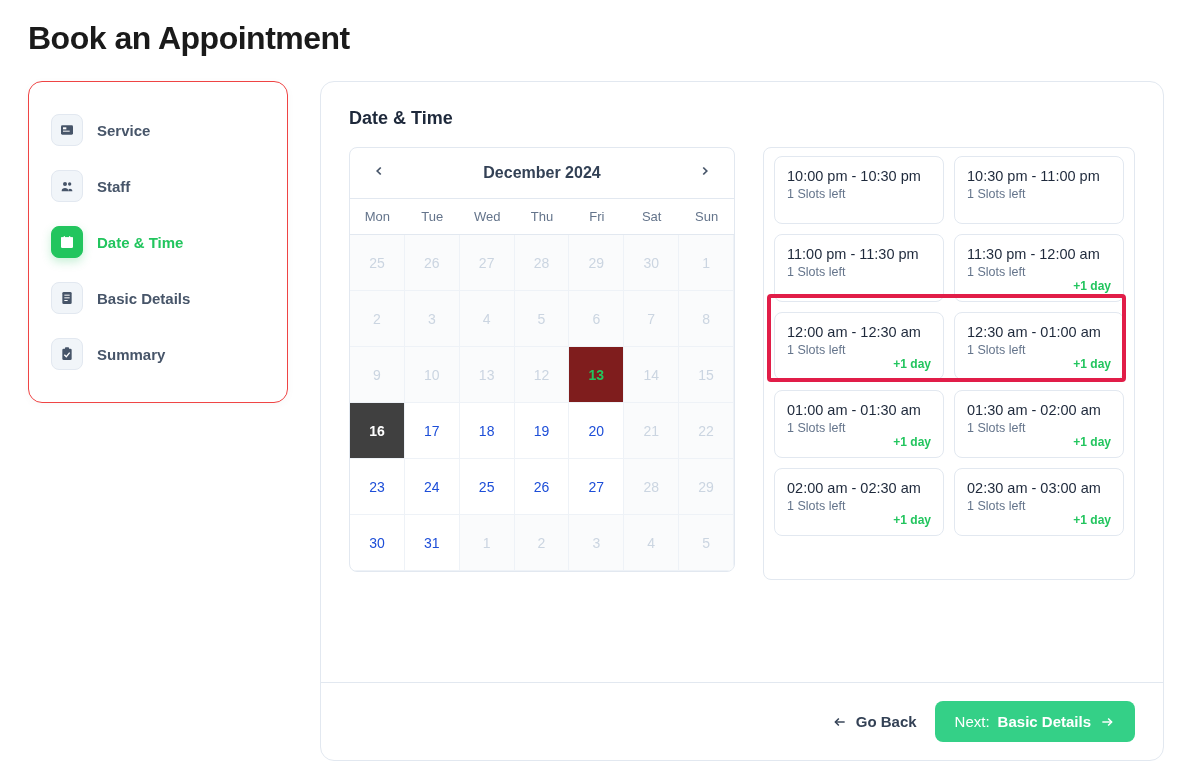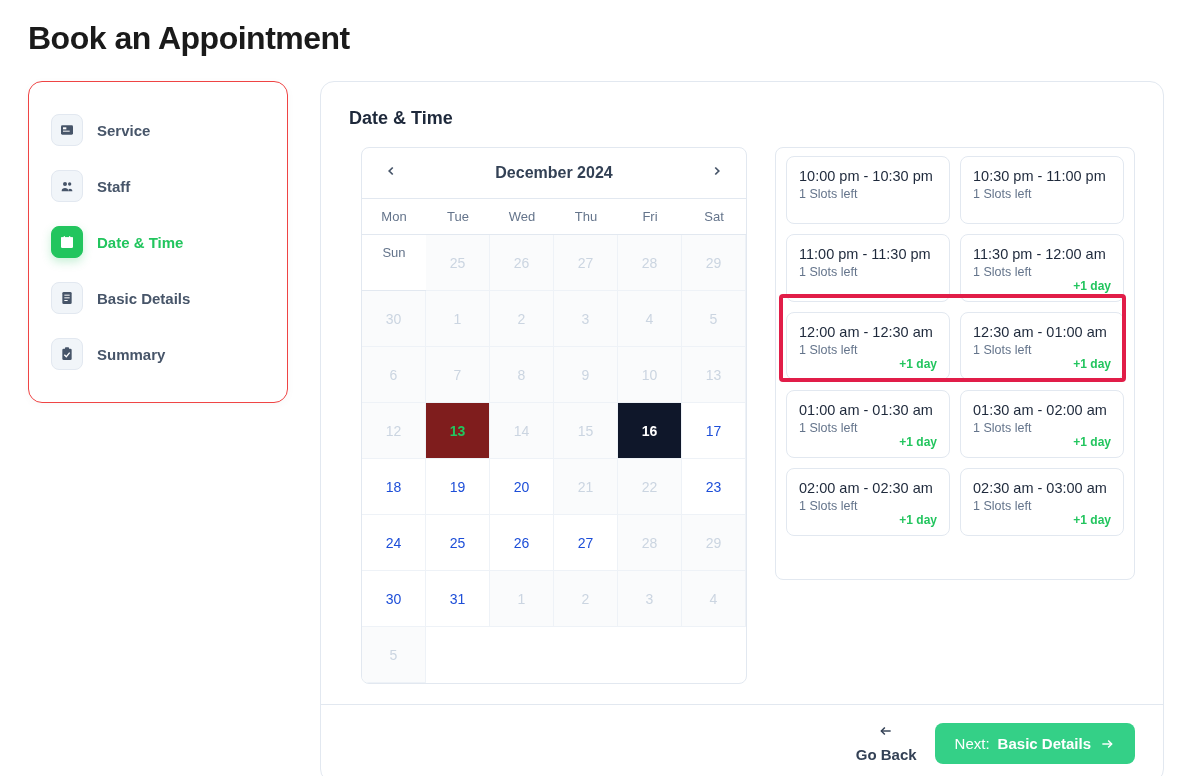--- a/index.html
+++ b/index.html
@@ -10,40 +10,40 @@
     .sidebar-item { display: flex; align-items: center; gap: 14px; padding: 12px 8px; cursor: pointer; border-radius: 8px; }
     .sidebar-icon { width: 32px; height: 32px; border-radius: 8px; display: flex; align-items: center; justify-content: center; background: #f1f5f9; border: 1px solid #e2e8f0; flex-shrink: 0; color: #475569; }
     .sidebar-icon svg { width: 16px; height: 16px; }
     .sidebar-item.active .sidebar-icon { background: #22c55e; color: #fff; border-color: #22c55e; box-shadow: 0 4px 10px rgba(34,197,94,0.25); }
     .sidebar-label { color: #475569; font-weight: 600; font-size: 15px; }
     .sidebar-item.active .sidebar-label { color: #22c55e; }
     .main { flex: 1; background: #fff; border: 1px solid #e2e8f0; border-radius: 14px; display: flex; flex-direction: column; min-height: 680px; }
     .main-body { padding: 26px 28px 20px 28px; flex: 1; }
     .section-title { font-size: 18px; font-weight: 700; color: #1e293b; margin-bottom: 18px; }
     .dt-wrap { display: flex; gap: 28px; align-items: flex-start; }
-    .calendar { width: 386px; border: 1px solid #e2e8f0; border-radius: 8px; overflow: hidden; margin-left: 12px; }
+    .calendar { width: 386px; border: 1px solid #e2e8f0; border-radius: 8px; overflow: hidden; }
     .cal-head { display: flex; align-items: center; justify-content: space-between; padding: 12px 18px; border-bottom: 1px solid #e2e8f0; }
     .cal-nav { cursor: pointer; color: #475569; padding: 4px; }
     .cal-nav svg { width: 14px; height: 14px; }
     .cal-month { font-weight: 600; color: #334155; font-size: 16px; }
-    .cal-grid { display: grid; grid-template-columns: repeat(6, 1fr); }
+    .cal-grid { display: grid; grid-template-columns: repeat(7, 1fr); }
     .cal-dh { text-align: center; padding: 10px 0; font-size: 13px; color: #64748b; font-weight: 500; border-bottom: 1px solid #e2e8f0; }
     .cal-cell { height: 56px; display: flex; align-items: center; justify-content: center; border-right: 1px solid #eef2f7; border-bottom: 1px solid #eef2f7; font-size: 14px; color: #1d4ed8; cursor: pointer; font-weight: 500; }
     .cal-cell.disabled { color: #cbd5e1; background: #fafbfc; cursor: default; }
     .cal-cell.today { background: #7f1d1d; color: #22c55e; font-weight: 600; }
-    .cal-cell.selected { background: #0f172a; color: #fff; font-weight: 600; text-align: center; }
+    .cal-cell.selected { background: #404040; color: #fff; font-weight: 600; text-align: center; }
     .slots-panel { flex: 1; height: 433px; border: 1px solid #e2e8f0; border-radius: 8px; overflow-y: scroll; padding: 6px 8px; position: relative; }
     .slots-grid { display: grid; grid-template-columns: 1fr 1fr; gap: 10px; padding: 2px 2px 8px 2px; }
     .slot { border: 1px solid #e2e8f0; border-radius: 8px; padding: 10px 12px; cursor: pointer; background: #fff; position: relative; min-height: 68px; }
     .slot-time { font-size: 14.5px; font-weight: 500; color: #1e293b; line-height: 1.3; }
     .slot-sub { font-size: 12.5px; color: #64748b; margin-top: 1px; }
     .slot-extra { font-size: 12px; color: #22c55e; font-weight: 700; position: absolute; right: 12px; bottom: 8px; }
     .highlight-box { position: absolute; border: 4px solid #e11d48; border-radius: 4px; pointer-events: none; z-index: 5; left: 3px; right: 8px; height: 88px; top: 146px; }
     .footer { border-top: 1px solid #e2e8f0; display: flex; justify-content: flex-end; align-items: center; gap: 18px; padding: 18px 28px; }
-    .btn-back { display: inline-flex; align-items: center; gap: 8px; font-weight: 700; color: #334155; cursor: pointer; font-size: 15px; flex-direction: column; }
+    .btn-back { display: inline-flex; align-items: center; gap: 8px; font-weight: 700; color: #334155; cursor: pointer; font-size: 15px; }
     .btn-back svg { width: 16px; height: 14px; }
     .btn-next { background: #34d087; color: #fff; border-radius: 8px; padding: 12px 20px; font-weight: 500; display: inline-flex; align-items: center; gap: 8px; cursor: pointer; font-size: 15px; border: none; }
     .btn-next strong { font-weight: 700; }
     .btn-next svg { width: 16px; height: 14px; }
     .slots-panel::-webkit-scrollbar { width: 16px; }
     .slots-panel::-webkit-scrollbar-track { background: #f1f5f9; }
     .slots-panel::-webkit-scrollbar-thumb { background: #cbd5e1; border-radius: 4px; border: 3px solid #f1f5f9; }
   </style>
 </head>
 <body>

